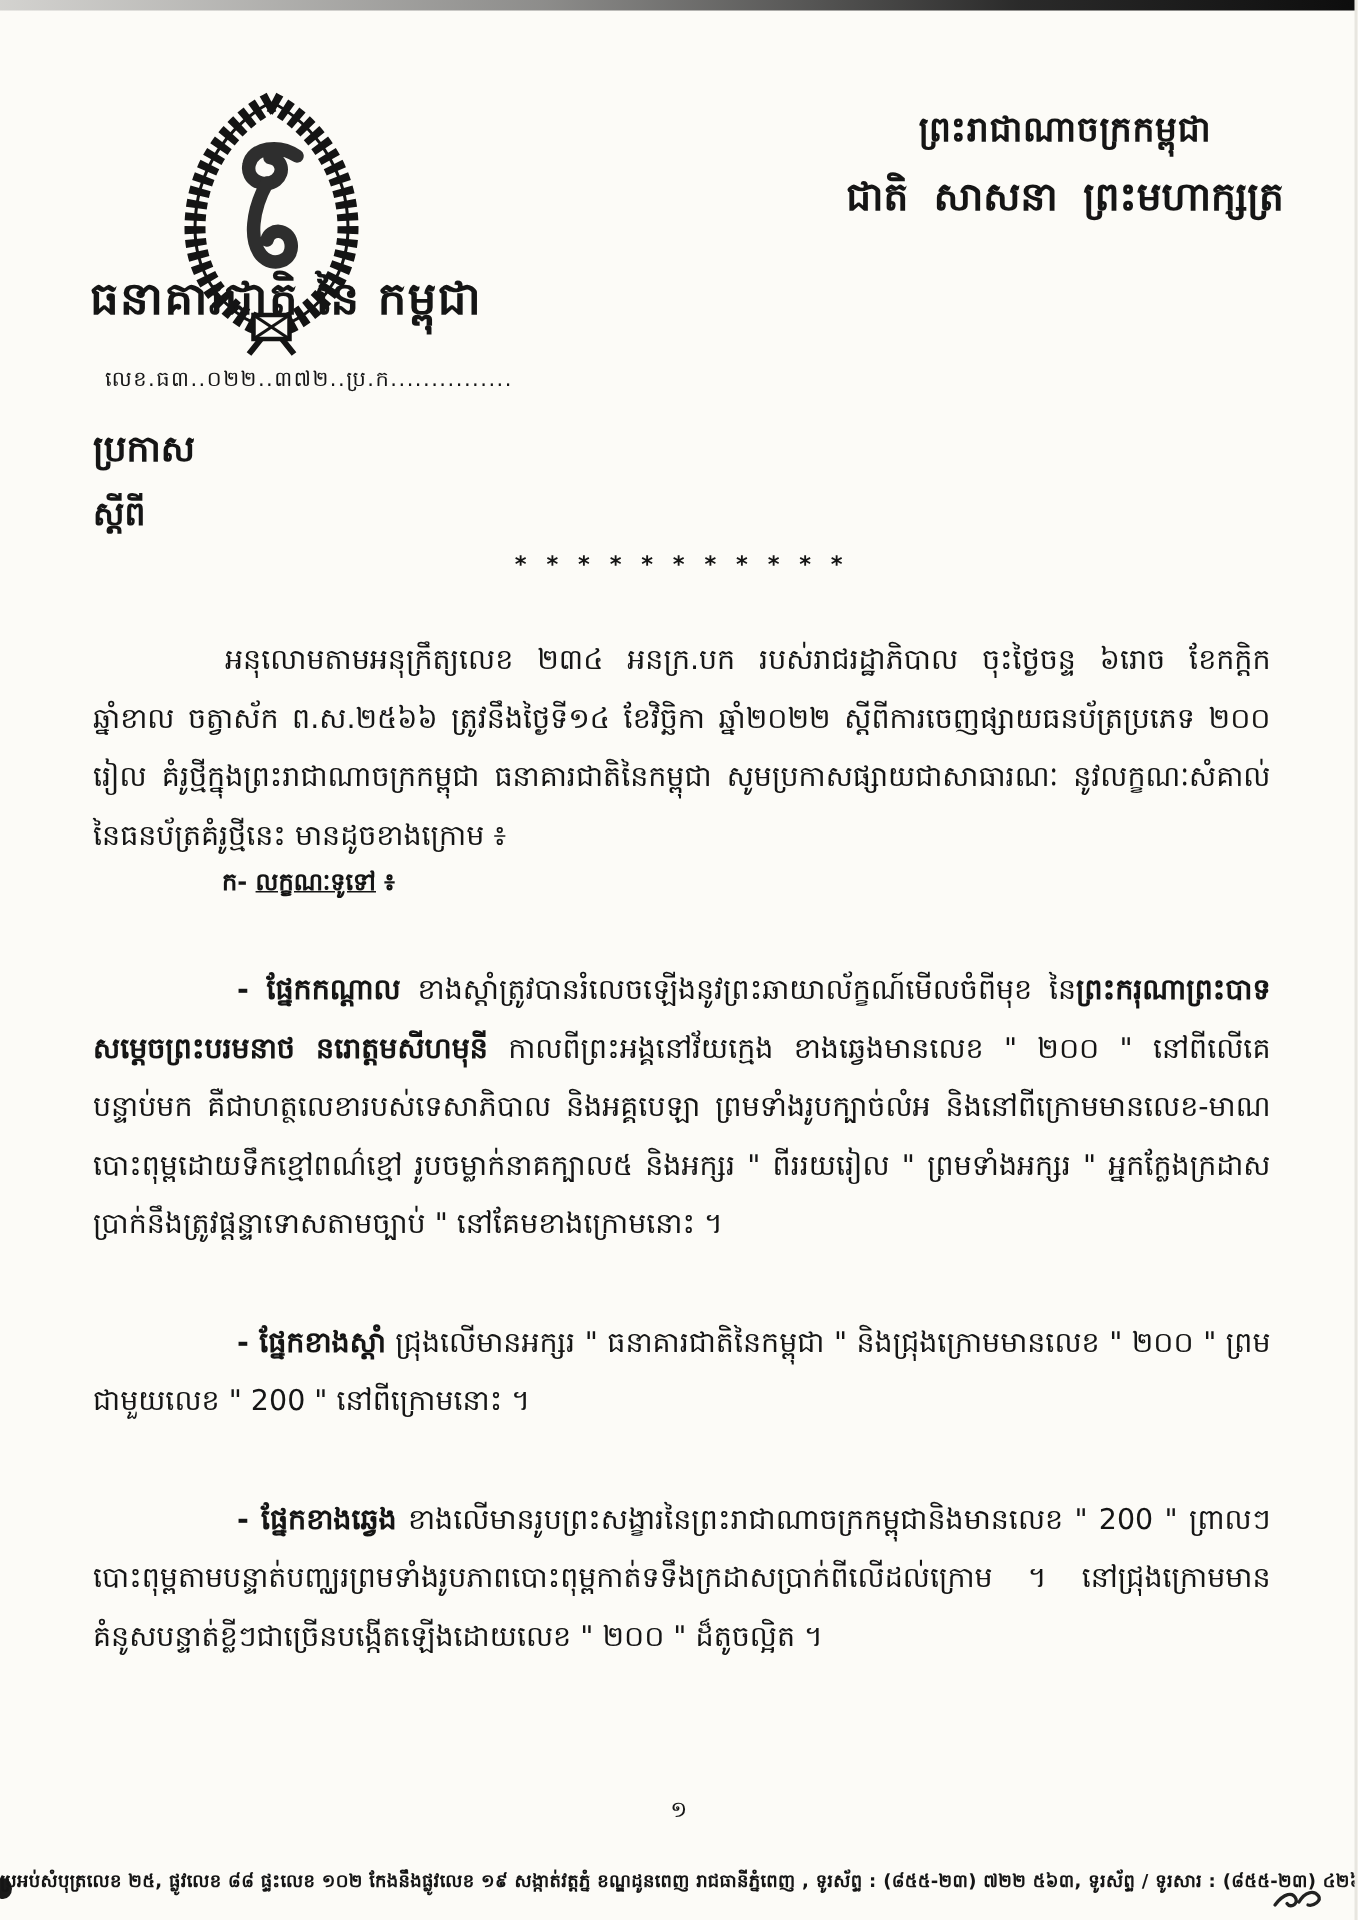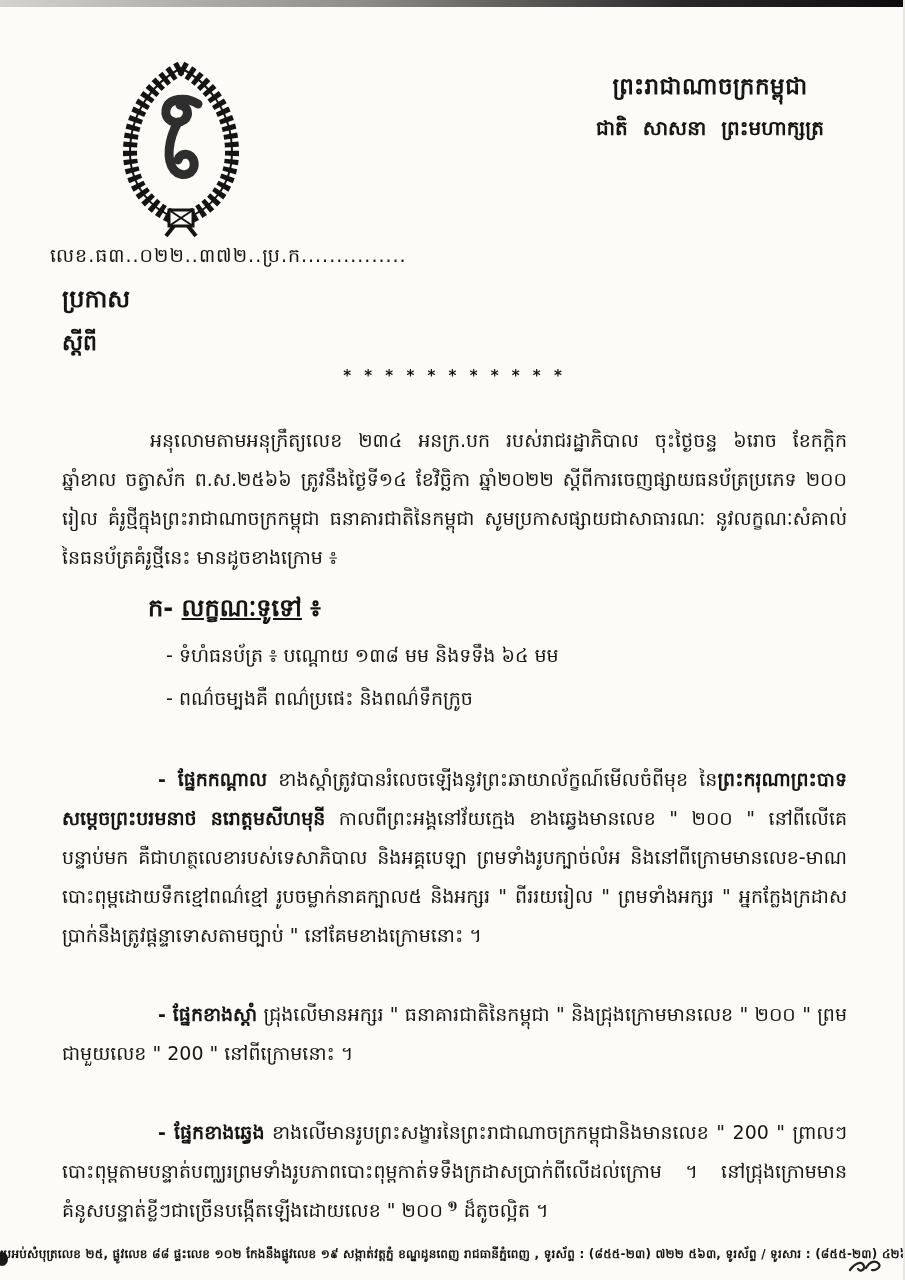--- a/index.html
+++ b/index.html
@@ -14,32 +14,32 @@
     background:linear-gradient(to right, rgba(90,90,90,.25), rgba(50,50,50,.55) 40%, rgba(20,20,20,.9) 75%, #0d0d0d);
   }
   .scan-blot-left {
     position:absolute; left:-4px; top:1252px; width:12px; height:14px;
     background:#1a1a1a; border-radius:50%;
   }
   
   .emblem { position:absolute; left:116px; top:60px; width:130px; height:178px; }
   .kingdom { position:absolute; left:530px; top:72px; width:360px; text-align:center; }
   .kingdom-l1 { font-size:23px; font-weight:bold; letter-spacing:.5px; }
-  .kingdom-l2 { font-size:20px; font-weight:bold; margin-top:10px; word-spacing:8px; }
+  .kingdom-l2 { font-size:26px; font-weight:bold; margin-top:10px; word-spacing:8px; }
   .bank-name { position:absolute; left:60px; top:180px; font-size:30px; font-weight:bold; letter-spacing:1px; }
-  .ref-line { position:absolute; left:50px; top:243px; font-size:19px; letter-spacing:1px; }
+  .ref-line { position:absolute; left:70px; top:243px; font-size:14px; letter-spacing:1px; }
   
   .content { position:absolute; left:62px; top:284px; width:785px; }
   .t1 { text-align:left; font-size:24px; font-weight:bold; }
   .t2 { text-align:left; font-size:22px; font-weight:bold; margin-top:10px; }
   .t3 { text-align:center; font-size:25px; font-weight:bold; margin-top:8px; }
   .stars { text-align:center; font-size:15px; font-weight:bold; letter-spacing:4px; margin-top:6px; }
   .para { font-size:19px; line-height:39px; text-align:justify; }
   .intro { margin-top:36px; text-indent:88px; }
-  .sec-head { font-size:24px; font-weight:bold; margin-left:86px; margin-top:16px; }
+  .sec-head { font-size:16px; font-weight:bold; margin-left:86px; margin-top:0; }
   .sec-head .u { text-decoration:underline; }
   .bullets { margin-left:104px; margin-top:6px; font-size:19px; line-height:43px; }
   .b-para { margin-top:40px; text-indent:96px; }
   .seg-b { font-weight:bold; }
   
   .page-num { position:absolute; left:0; top:1196px; width:905px; text-align:center; font-size:15px; }
   .footer {
     position:absolute; left:0; top:1246px; width:905px; text-align:center;
     font-size:12px; font-weight:bold; white-space:nowrap; letter-spacing:.2px;
   }
@@ -72,35 +72,32 @@
         <path d="M62,62 C52,80 50,100 58,110 C66,119 80,114 78,102 C76,92 64,92 62,100" stroke-width="9"></path>
       </g>
     </svg>
   </div>
 
   <div class="kingdom">
     <div class="kingdom-l1">ព្រះរាជាណាចក្រកម្ពុជា</div>
     <div class="kingdom-l2">ជាតិ សាសនា ព្រះមហាក្សត្រ</div>
   </div>
 
+  <div class="bank-name">ធនាគារជាតិ នៃ កម្ពុជា</div>
   <div class="ref-line">លេខ.ធ៣..០២២..៣៧២..ប្រ.ក...............</div>
 
   <div class="content">
     <div class="t1">ប្រកាស</div>
     <div class="t2">ស្ដីពី</div>
     <div class="stars">* * * * * * * * * * *</div>
 
     <p class="para intro">អនុលោមតាមអនុក្រឹត្យលេខ ២៣៤ អនក្រ.បក របស់រាជរដ្ឋាភិបាល ចុះថ្ងៃចន្ទ ៦រោច ខែកក្តិក ឆ្នាំខាល ចត្វាស័ក ព.ស.២៥៦៦ ត្រូវនឹងថ្ងៃទី១៤ ខែវិច្ឆិកា ឆ្នាំ២០២២ ស្ដីពីការចេញផ្សាយធនប័ត្រប្រភេទ ២០០ រៀល គំរូថ្មីក្នុងព្រះរាជាណាចក្រកម្ពុជា ធនាគារជាតិនៃកម្ពុជា សូមប្រកាសផ្សាយជាសាធារណៈ នូវលក្ខណៈសំគាល់នៃធនប័ត្រគំរូថ្មីនេះ មានដូចខាងក្រោម ៖</p>
 
     <div class="sec-head">
       <span>ក- </span><span class="u">លក្ខណៈទូទៅ</span><span> ៖</span>
-    </div>
-    <div class="bullets">
-      <div>- ទំហំធនប័ត្រ ៖ បណ្ដោយ ១៣៨ មម និងទទឹង ៦៤ មម</div>
-      <div>- ពណ៌ចម្បងគឺ ពណ៌ប្រផេះ និងពណ៌ទឹកក្រូច</div>
     </div>
 
 
     <p class="para b-para"><span class="seg-b">- ផ្នែកកណ្ដាល</span><span> ខាងស្ដាំត្រូវបានរំលេចឡើងនូវព្រះឆាយាល័ក្ខណ៍មើលចំពីមុខ នៃ</span><span class="seg-b">ព្រះករុណាព្រះបាទ សម្ដេចព្រះបរមនាថ នរោត្ដមសីហមុនី</span><span> កាលពីព្រះអង្គនៅវ័យក្មេង ខាងឆ្វេងមានលេខ " ២០០ " នៅពីលើគេ បន្ទាប់មក គឺជាហត្ថលេខារបស់ទេសាភិបាល និងអគ្គបេឡា ព្រមទាំងរូបក្បាច់លំអ និងនៅពីក្រោមមានលេខ-មាណបោះពុម្ពដោយទឹកខ្មៅពណ៌ខ្មៅ រូបចម្លាក់នាគក្បាល៥ និងអក្សរ " ពីររយរៀល " ព្រមទាំងអក្សរ " អ្នកក្លែងក្រដាសប្រាក់នឹងត្រូវផ្ដន្ទាទោសតាមច្បាប់ " នៅគែមខាងក្រោមនោះ ។</span></p>
 
     <p class="para b-para"><span class="seg-b">- ផ្នែកខាងស្ដាំ</span><span> ជ្រុងលើមានអក្សរ " ធនាគារជាតិនៃកម្ពុជា " និងជ្រុងក្រោមមានលេខ " ២០០ " ព្រមជាមួយលេខ " 200 " នៅពីក្រោមនោះ ។</span></p>
 
     <p class="para b-para"><span class="seg-b">- ផ្នែកខាងឆ្វេង</span><span> ខាងលើមានរូបព្រះសង្ខារនៃព្រះរាជាណាចក្រកម្ពុជានិងមានលេខ " 200 " ព្រាលៗបោះពុម្ពតាមបន្ទាត់បញ្ឈរព្រមទាំងរូបភាពបោះពុម្ពកាត់ទទឹងក្រដាសប្រាក់ពីលើដល់ក្រោម ។ នៅជ្រុងក្រោមមានគំនូសបន្ទាត់ខ្លីៗជាច្រើនបង្កើតឡើងដោយលេខ " ២០០ " ដ៏តូចល្អិត ។</span></p>
   </div>
 

